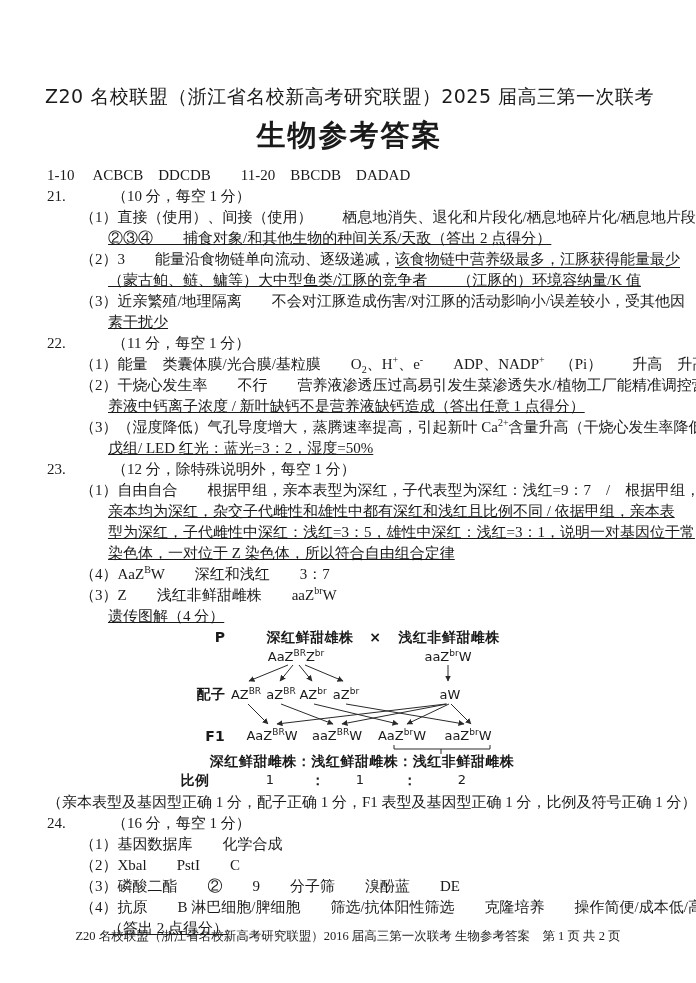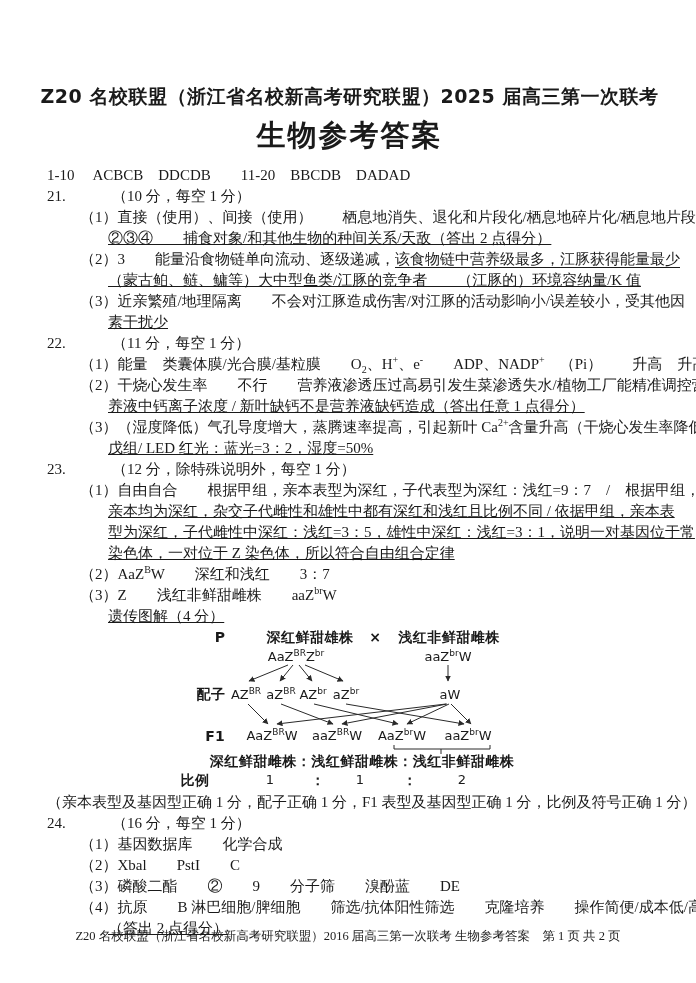--- a/index.html
+++ b/index.html
@@ -6,21 +6,21 @@
   .page {
     width:696px; height:983px; margin:0 auto; background:#ffffff;
     position:relative; box-sizing:border-box;
     padding:84px 44px 0 47px;
     font-family:"Liberation Serif","DejaVu Serif",serif;
     color:#1a1a1a; overflow:hidden;
   }
   .exam-title {
     text-align:center;
     font-family:"DejaVu Sans","Liberation Sans",sans-serif;
-    font-weight:bold; font-size:19px; letter-spacing:0.5px;
+    font-weight:normal; font-size:19px; letter-spacing:0.5px;
     margin:0 -10px 6px -10px; white-space:nowrap;
   }
   .doc-title {
     text-align:center;
     font-family:"DejaVu Sans","Liberation Sans",sans-serif;
     font-weight:bold; font-size:29px; letter-spacing:2px;
     margin:2px 0 9px 0;
   }
   .line { font-size:15px; line-height:21px; white-space:nowrap; }
   .l1 { padding-left:33px; }
@@ -85,21 +85,21 @@
 
   <section>
     <div class="line qhead">
       <span class="qnum">23.</span>
       <span>（12 分，除特殊说明外，每空 1 分）</span>
     </div>
     <div class="line l1">（1）自由自合　　根据甲组，亲本表型为深红，子代表型为深红：浅红=9：7　/　根据甲组，</div>
     <div class="line l2">亲本均为深红，杂交子代雌性和雄性中都有深红和浅红且比例不同 / 依据甲组，亲本表</div>
     <div class="line l2">型为深红，子代雌性中深红：浅红=3：5，雄性中深红：浅红=3：1，说明一对基因位于常</div>
     <div class="line l2">染色体，一对位于 Z 染色体，所以符合自由组合定律</div>
-    <div class="line l1"><span>（2）AaZ</span><sup>B</sup><span>W　　深红和浅红　　3：7</span></div>
+    <div class="line l1"><span>（4）AaZ</span><sup>B</sup><span>W　　深红和浅红　　3：7</span></div>
     <div class="line l1"><span>（3）Z　　浅红非鲜甜雌株　　aaZ</span><sup>br</sup><span>W</span></div>
     <div class="line l2">遗传图解（4 分）</div>
 
     <div class="diagram">
       <svg class="d-svg" width="560" height="164" viewBox="0 0 560 164">
         <defs>
           <marker id="ah" markerWidth="7" markerHeight="7" refX="5.5" refY="3" orient="auto">
             <path d="M0,0 L6,3 L0,6 Z" fill="#2a2a2a"></path>
           </marker>
         </defs>

